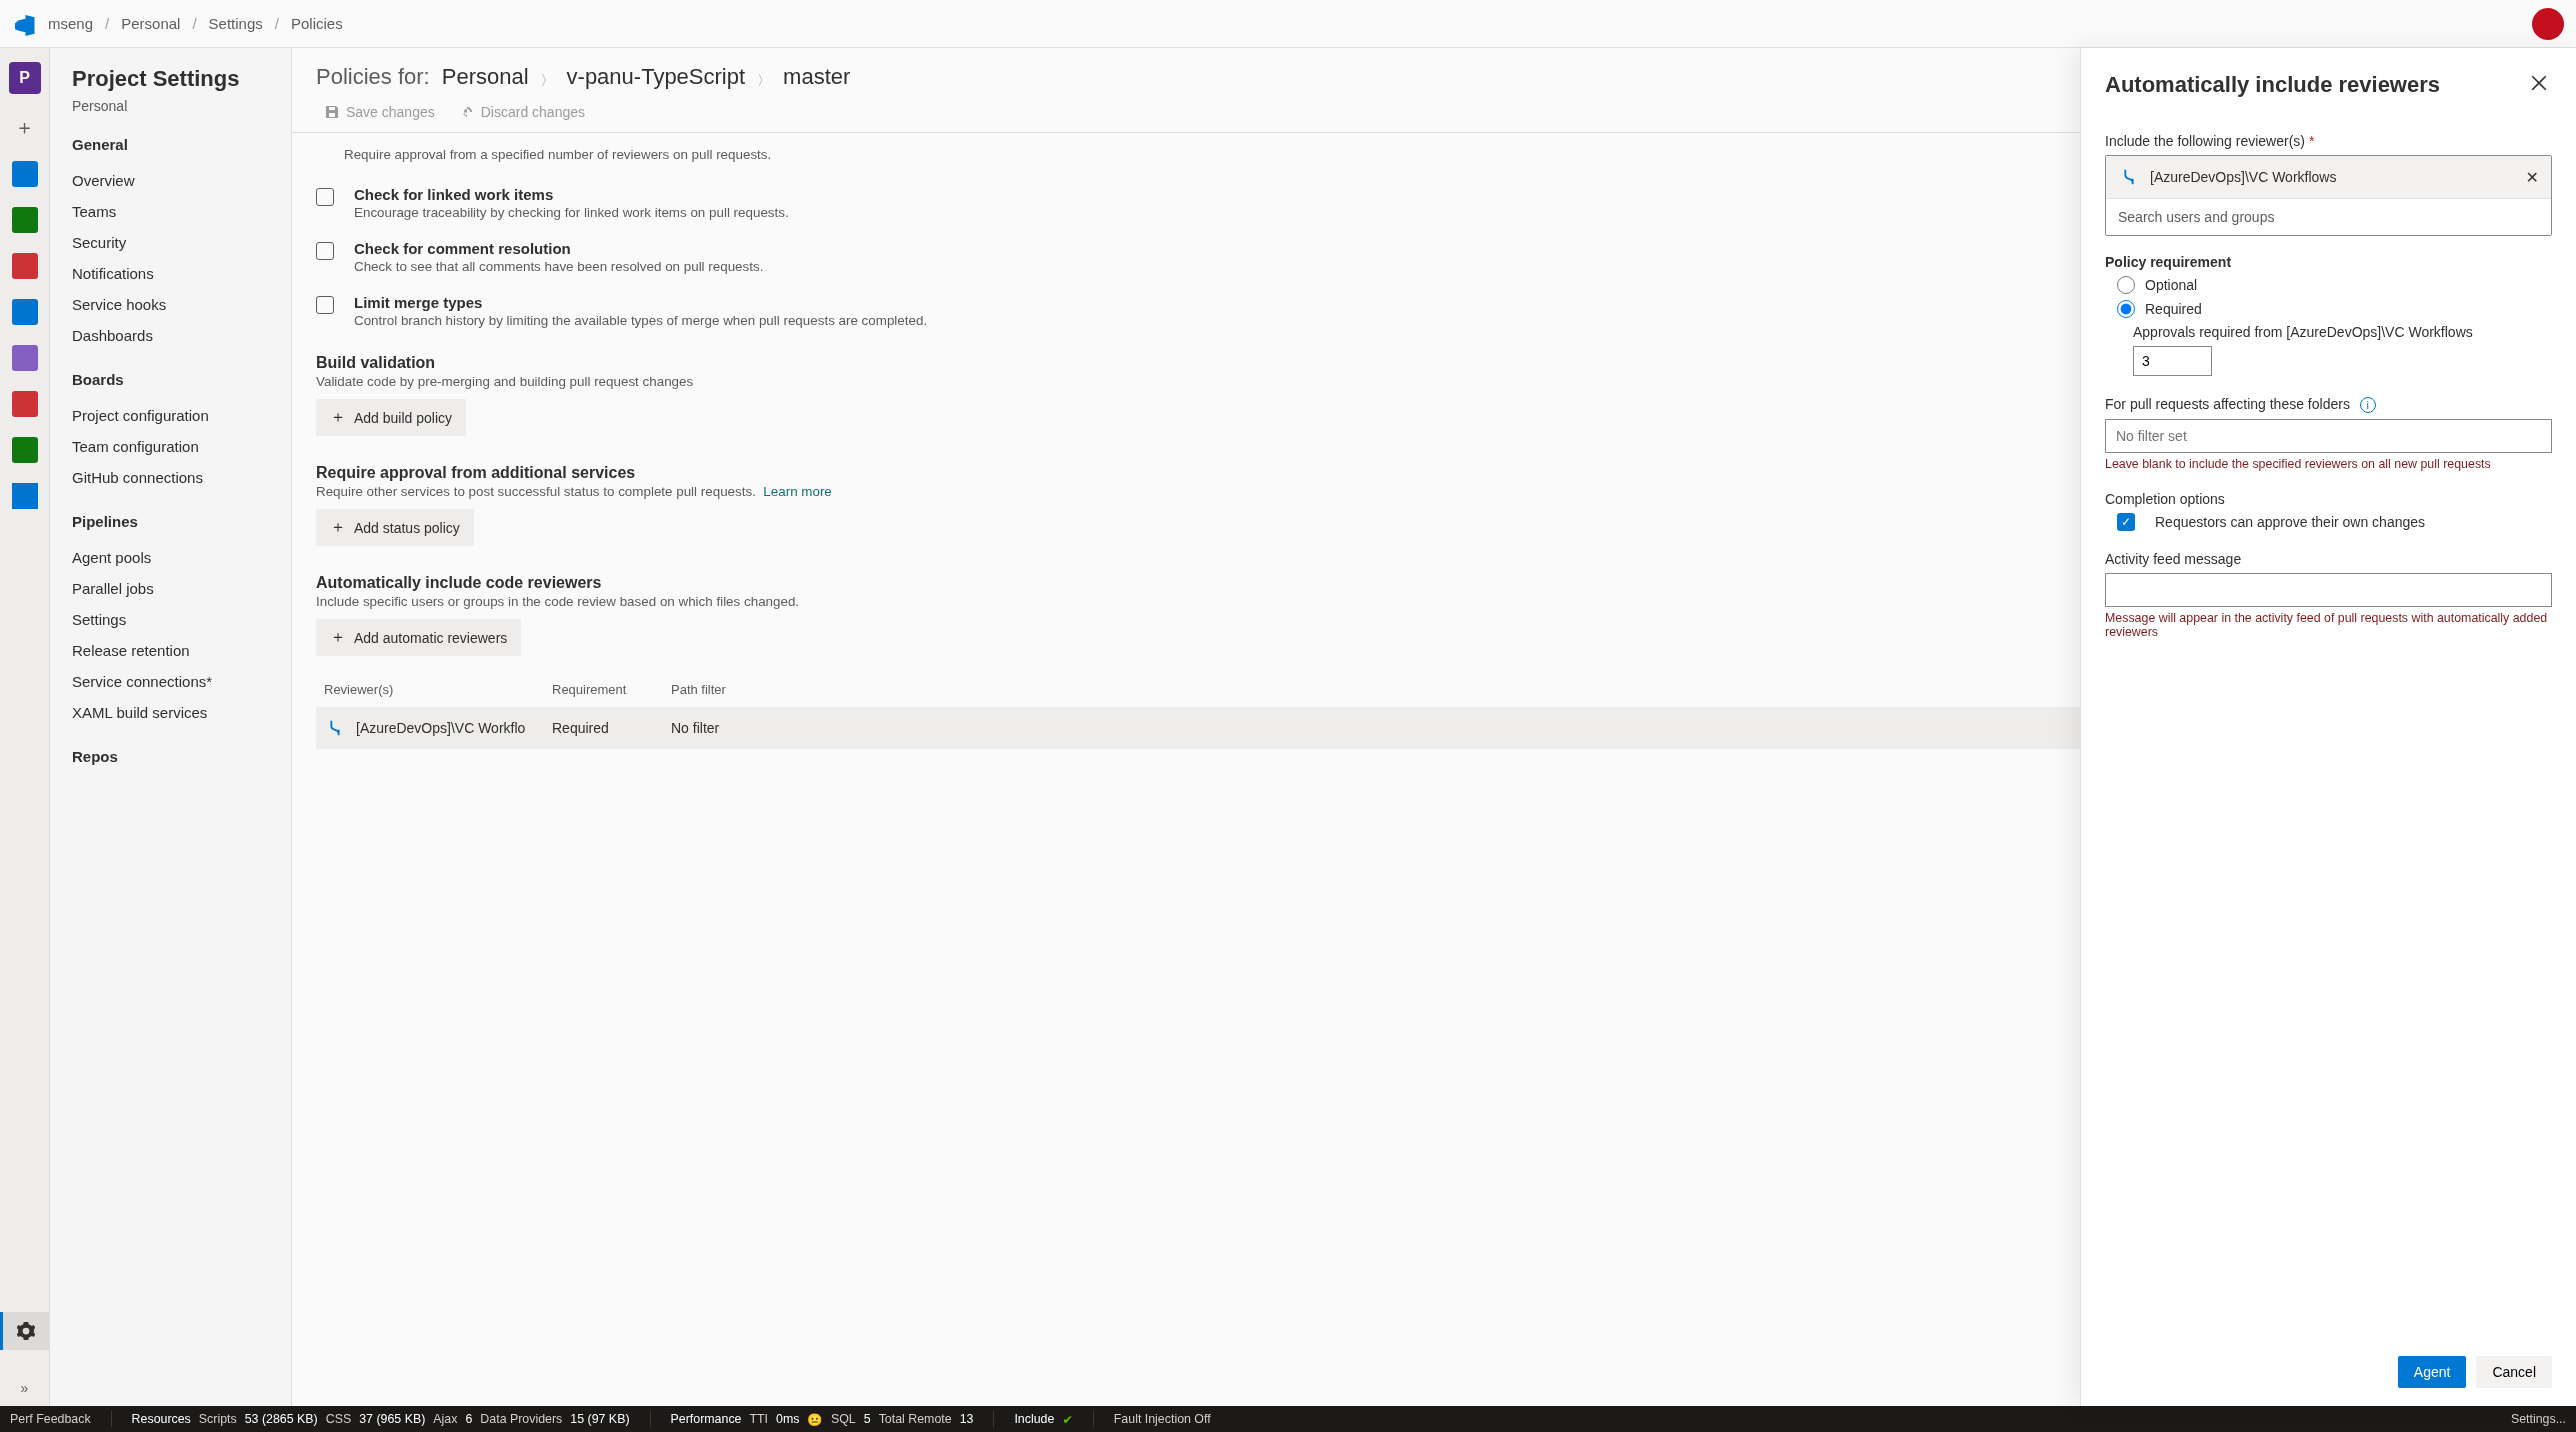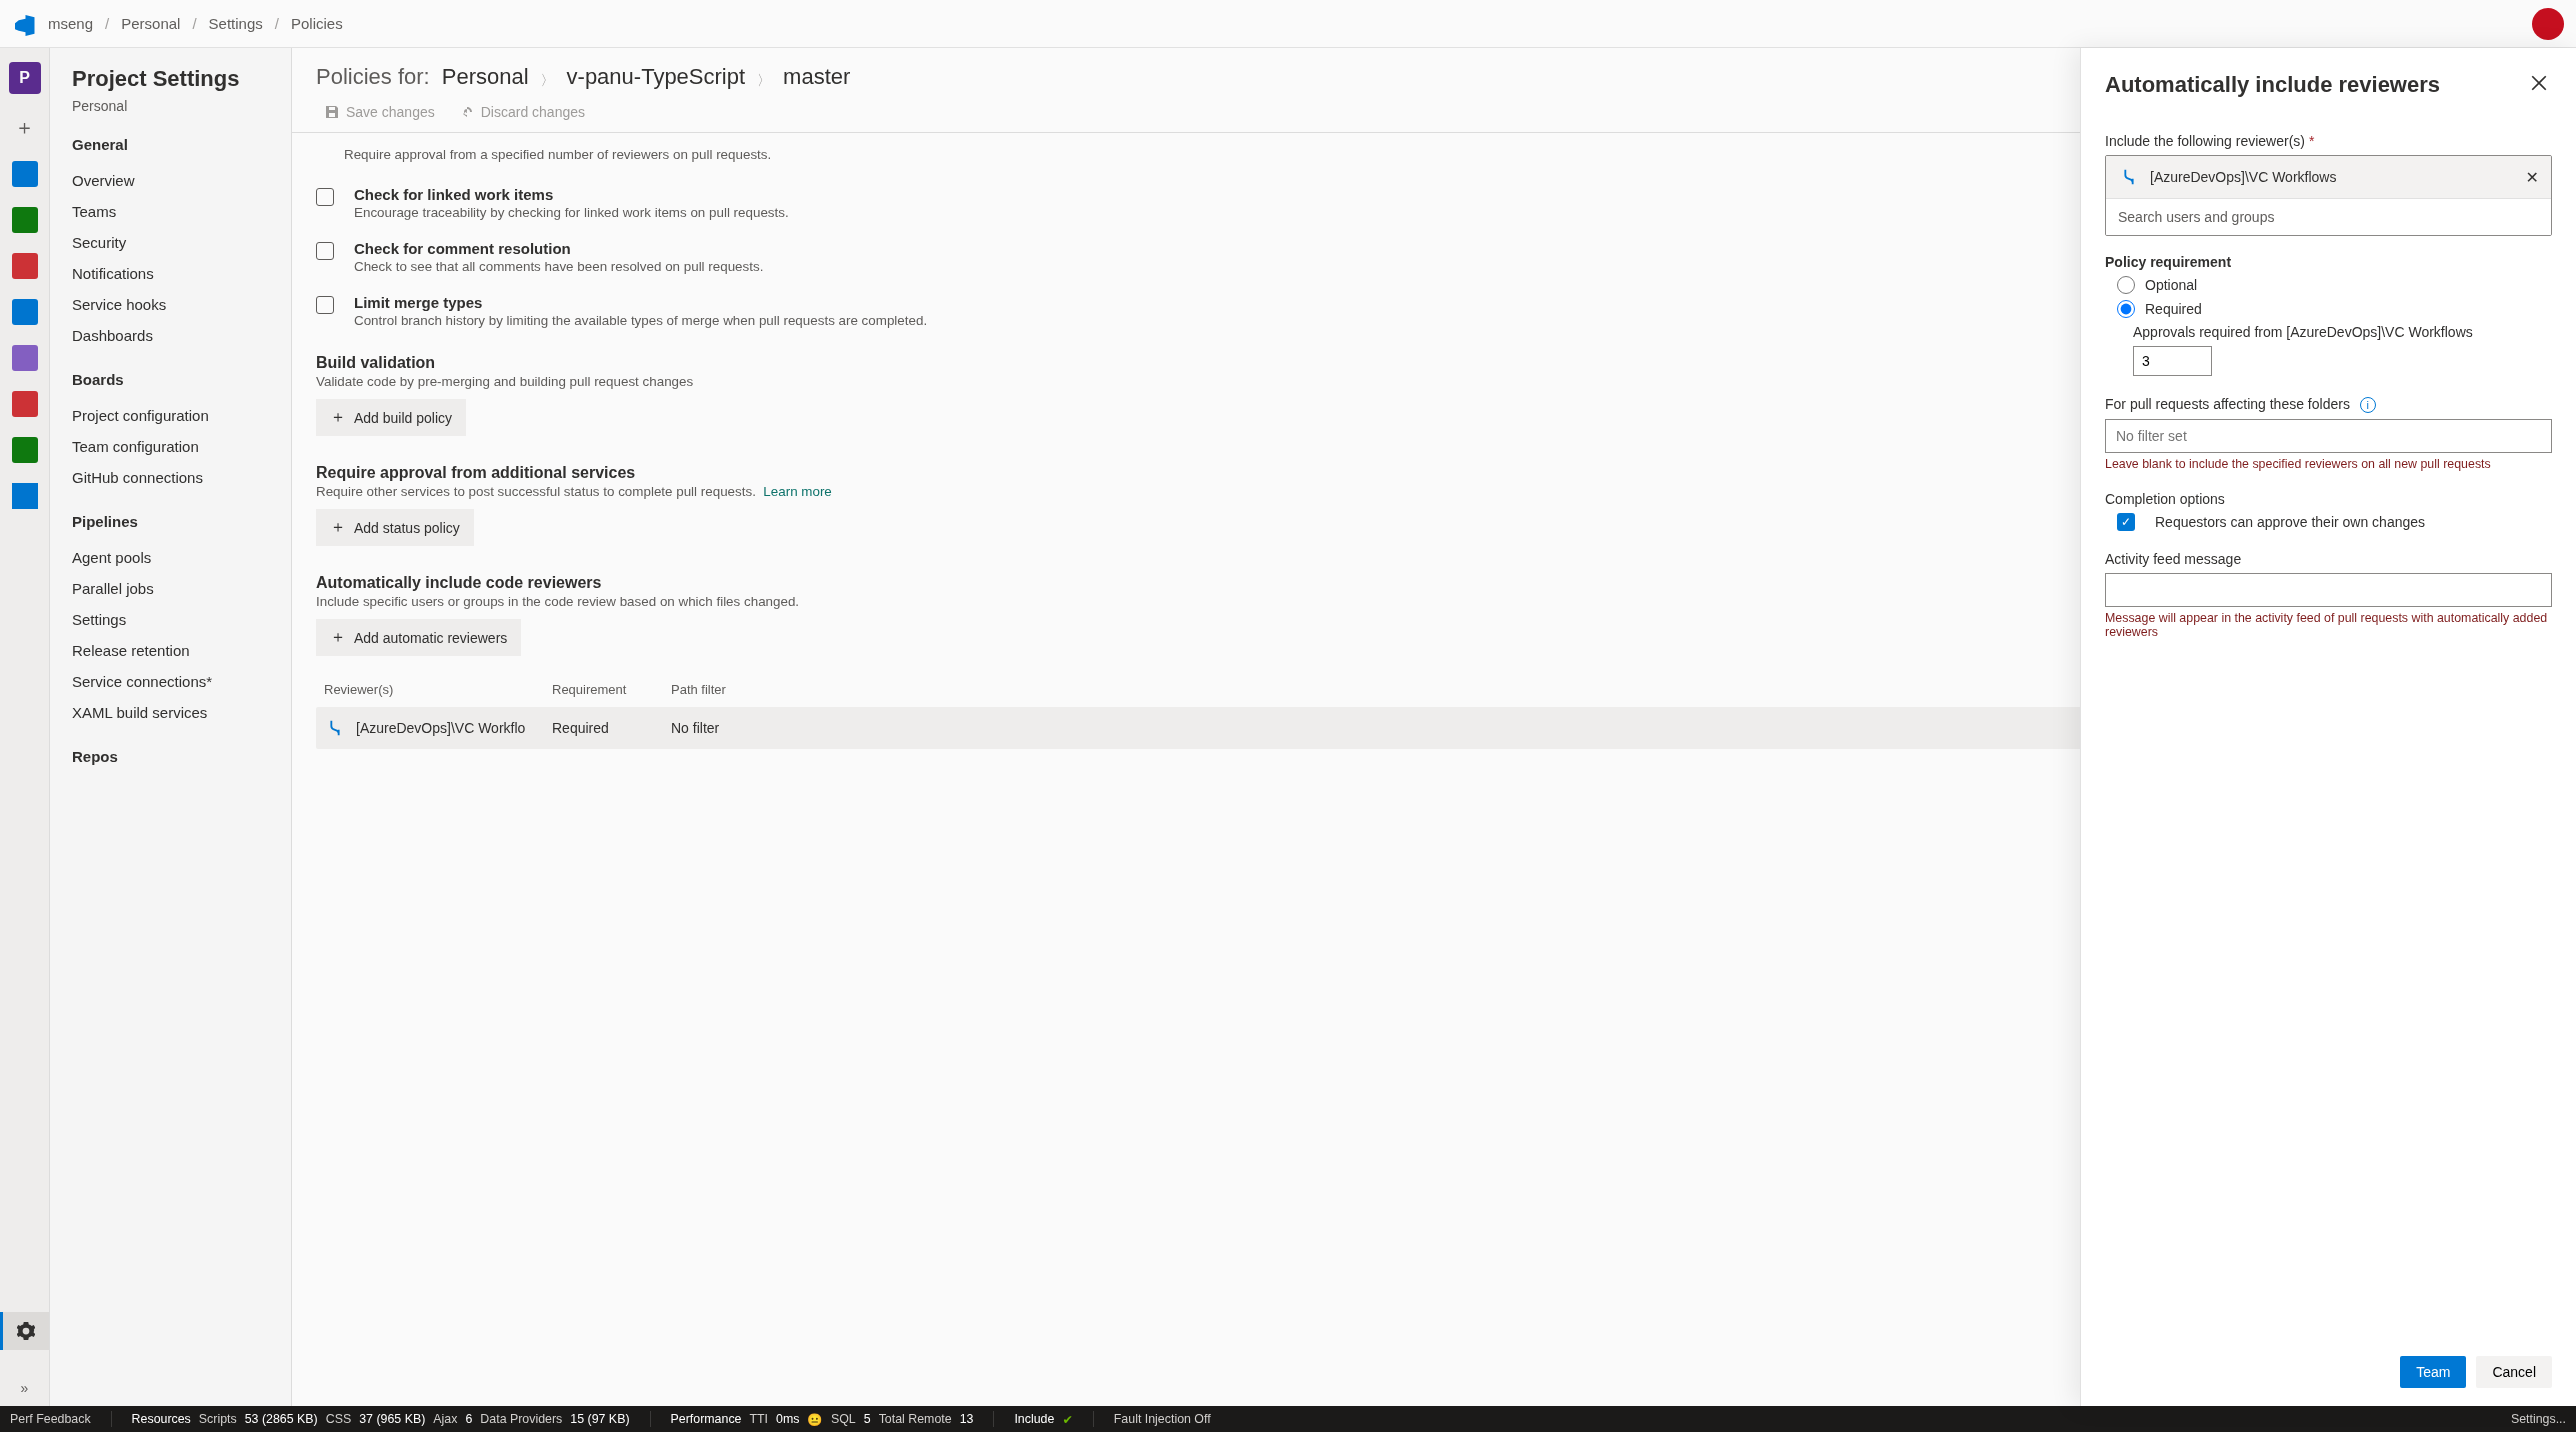--- a/index.html
+++ b/index.html
@@ -326,21 +326,21 @@
         <span class="chk">✓</span>
         <span>Requestors can approve their own changes</span>
       </label>
 
       <div class="field-label" style="margin-top:20px">Activity feed message</div>
       <input class="txt-input" style="">
       <div class="hint">Message will appear in the activity feed of pull requests with automatically added reviewers</div>
     </div>
 
     <div class="panel-foot">
-      <button class="btn-primary">Team</button>
+      <button class="btn-primary">Agent</button>
       <button class="btn-secondary">Cancel</button>
     </div>
   </div>
 
 </div>
 
 <div class="statusbar">
   <span>Perf Feedback</span>
   <span class="divider"></span>
   <div class="grp">

